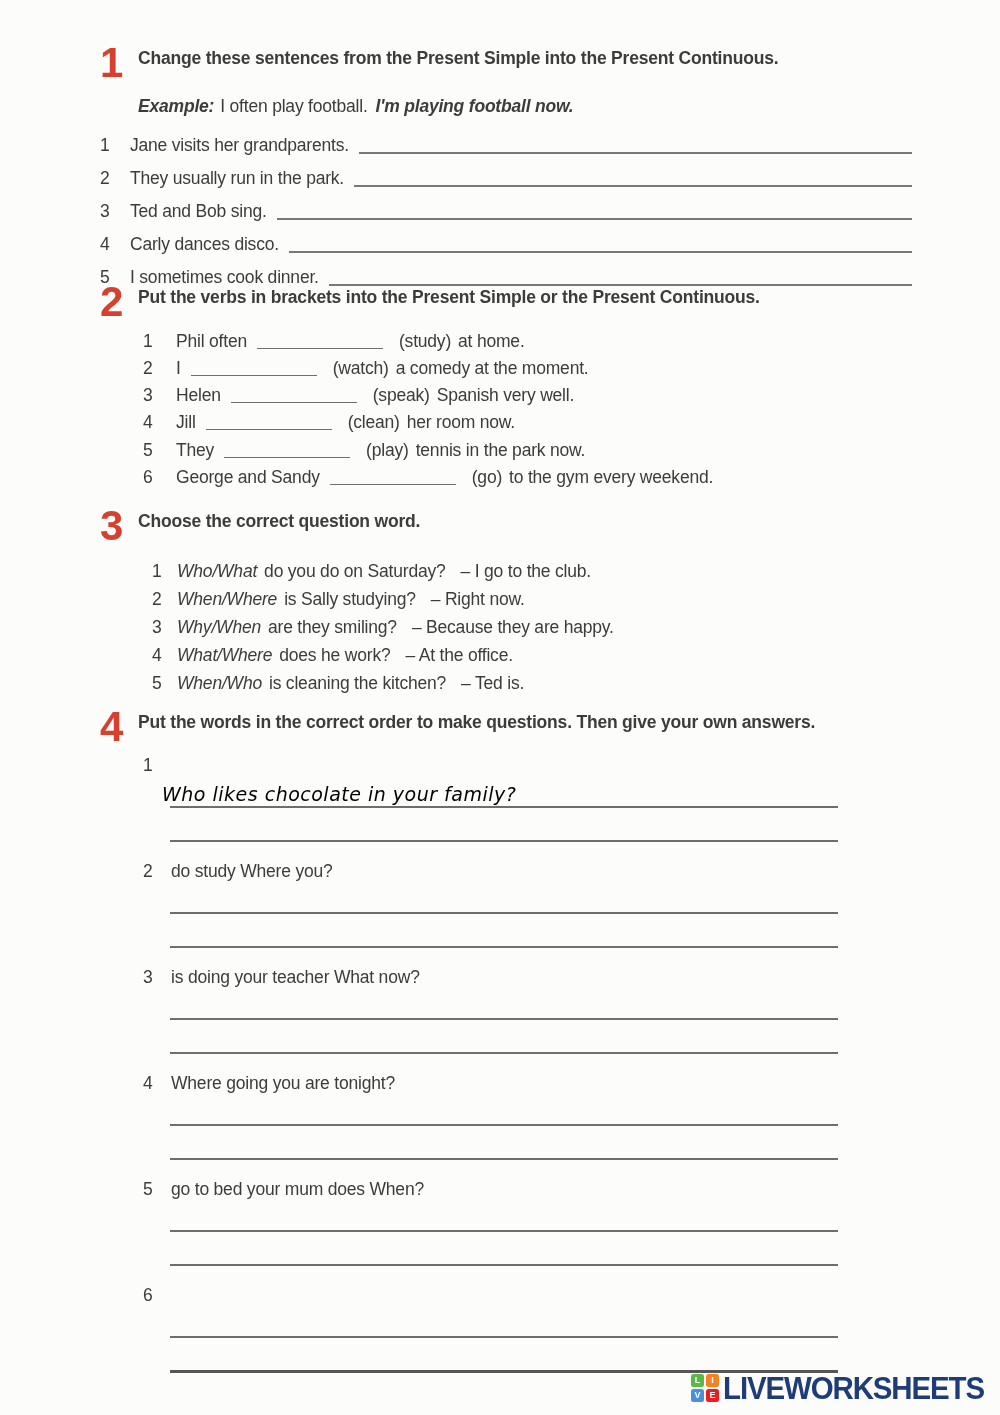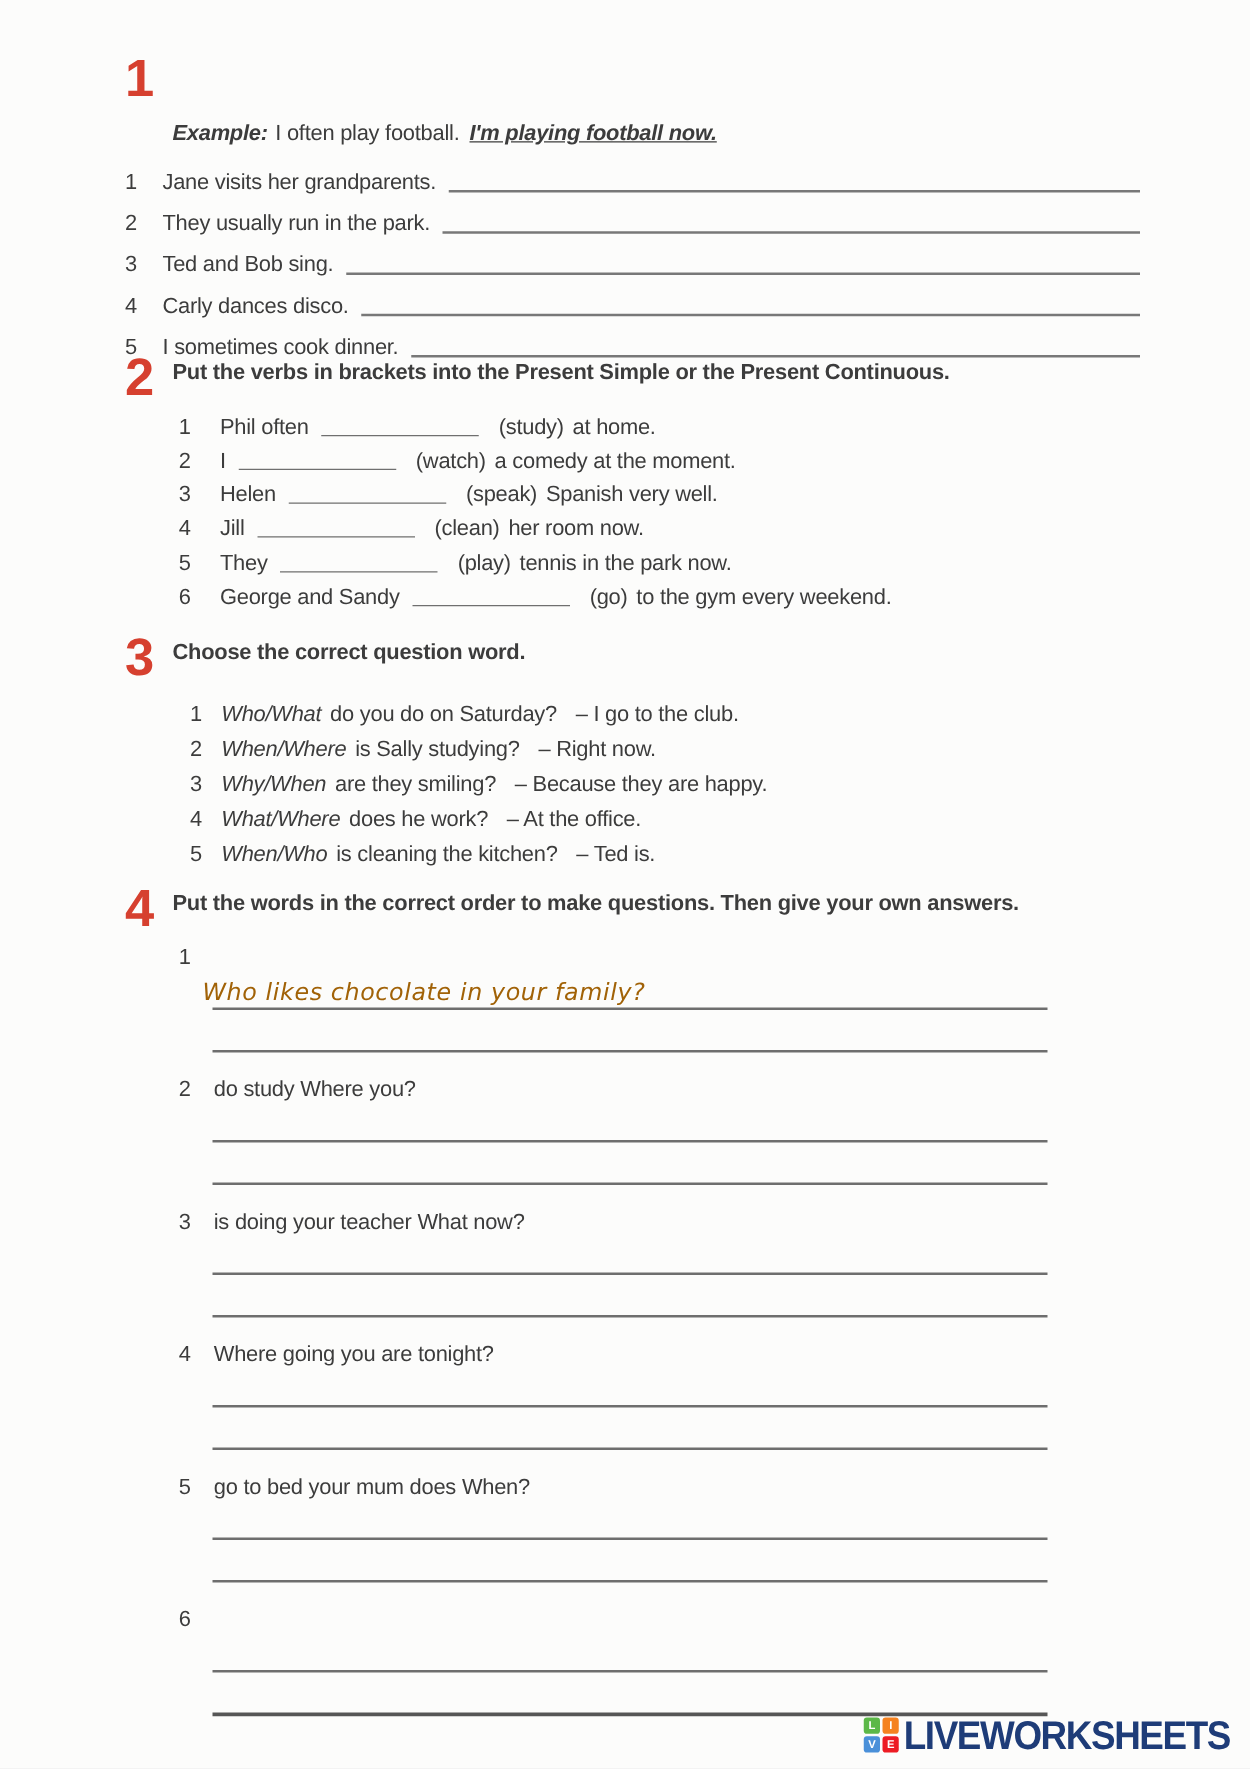--- a/index.html
+++ b/index.html
@@ -15,21 +15,21 @@
     color:#d6402f; font-weight:bold; font-size:42px; line-height:38px;
     width:30px; flex:0 0 auto; text-align:left;
   }
   .ex-title { font-weight:bold; font-size:17.5px; line-height:22px; margin-left:8px; margin-top:3px; }
 
   
   #ex1 { top:44px; }
   .example-row { margin-left:38px; margin-top:14px; font-size:17.5px; }
   .example-label { font-weight:bold; font-style:italic; margin-right:6px; }
   .example-plain { margin-right:8px;text-align:right; }
-  .example-italic { font-style:italic; font-weight:600;text-decoration:underline; }
+  .example-italic { font-style:italic; font-weight:600; }
   .ex1-items { margin-top:18px; }
   .ex1-row { display:flex; align-items:flex-end; height:21px; margin-bottom:12px; font-size:17.5px; }
   .ex1-row .inum { width:30px; flex:0 0 auto; }
   .fill-line { flex:1; border-bottom:2px solid #787878; margin-left:10px; margin-bottom:2px; height:0; }
 
   
   #ex2 { top:283px; }
   .ex2-items { margin-top:10px; margin-left:43px; }
   .ex2-row { display:flex; align-items:flex-end; height:21px; margin-bottom:6px; font-size:17.5px; }
   .ex2-row .inum { width:33px; flex:0 0 auto; }
@@ -51,21 +51,21 @@
   .ex4-item { margin-bottom:19px; }
   .ex4-q { display:flex; font-size:17.5px; height:22px; }
   .ex4-q .inum { width:28px; flex:0 0 auto; }
   .ans-line { margin-left:27px; width:668px; border-bottom:2px solid #6e6e6e; position:relative; }
   .ans-line.first { height:29px; }
   .ans-line.second { height:32px; }
   .ans-line.thick { border-bottom-width:3px; border-bottom-color:#565656; }
   .handwriting {
     position:absolute; left:-8px; bottom:1px; white-space:nowrap;
     font-family:"DejaVu Sans", sans-serif; font-style:italic;
-    font-size:19px; color:#a16207; letter-spacing:0.5px;
+    font-size:19px; color:#000000; letter-spacing:0.5px;
   }
 
   
   .footer { position:absolute; left:691px; top:1372px; display:flex; align-items:center; }
   .logo-grid { display:grid; grid-template-columns:13px 13px; grid-gap:2px; margin-right:4px; }
   .logo-sq {
     width:13px; height:13px; border-radius:2.5px; color:#ffffff;
     font-size:9px; font-weight:bold; line-height:13px; text-align:center;
   }
   .brand {
@@ -74,20 +74,21 @@
   }
 </style>
 </head>
 <body>
 
 <div class="page">
 
   <section class="ex" id="ex1">
     <div class="ex-head">
       <div class="ex-num" style="color: rgb(214, 64, 47);">1</div>
+      <div class="ex-title">Change these sentences from the Present Simple into the Present Continuous.</div>
     </div>
     <div class="example-row">
       <span class="example-label">Example:</span><span class="example-plain">I often play football.</span><span class="example-italic">I'm playing football now.</span>
     </div>
     <div class="ex1-items">
       <div class="ex1-row">
         <span class="inum">1</span>
         <span>Jane visits her grandparents.</span>
         <span class="fill-line"></span>
       </div>

